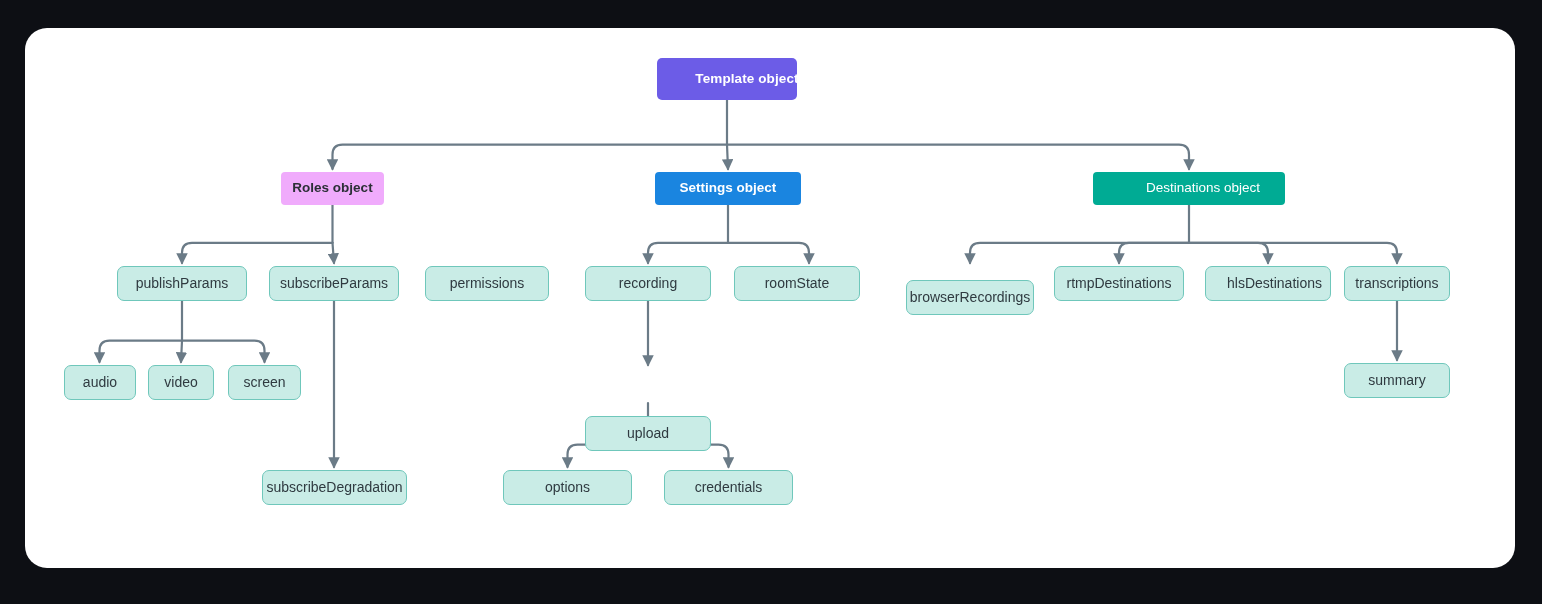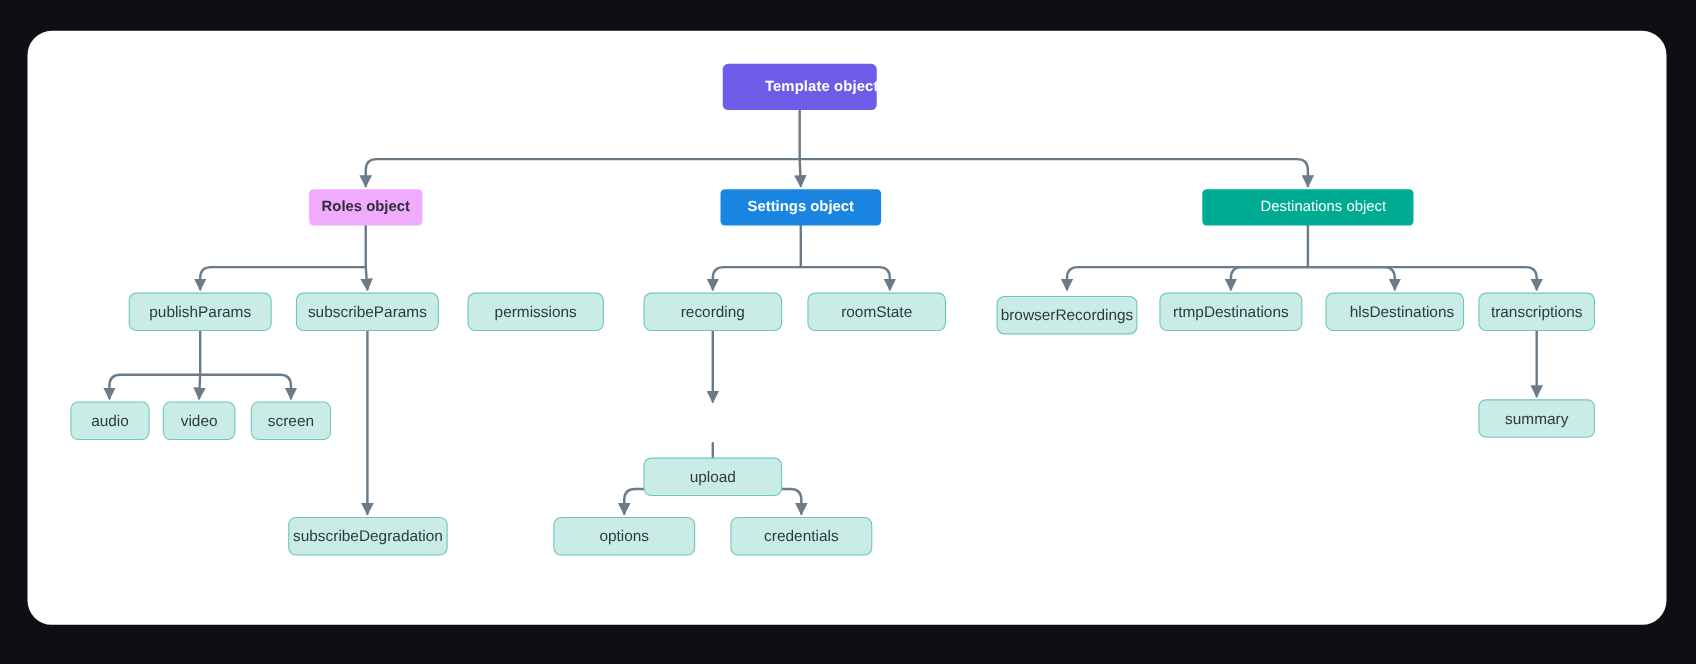--- a/index.html
+++ b/index.html
@@ -145,21 +145,21 @@
       </div>
       <div class="node node-leaf" style="left: 425px; top: 266px; width: 124px; height: 35px;">
         <span>permissions</span>
       </div>
       <div class="node node-leaf" style="left: 585px; top: 266px; width: 126px; height: 35px;">
         <span>recording</span>
       </div>
       <div class="node node-leaf" style="left: 734px; top: 266px; width: 126px; height: 35px;">
         <span>roomState</span>
       </div>
-      <div class="node node-leaf" style="left: 906px; top: 269px; width: 128px; height: 35px;">
+      <div class="node node-leaf" style="left: 906px; top: 280px; width: 128px; height: 35px;">
         <span>browserRecordings</span>
       </div>
       <div class="node node-leaf" style="left: 1054px; top: 266px; width: 130px; height: 35px;">
         <span>rtmpDestinations</span>
       </div>
       <div class="node node-leaf" style="left: 1205px; top: 266px; width: 126px; height: 35px; padding-left: 13px;">
         <span>hlsDestinations</span>
       </div>
       <div class="node node-leaf" style="left: 1344px; top: 266px; width: 106px; height: 35px;">
         <span>transcriptions</span>

